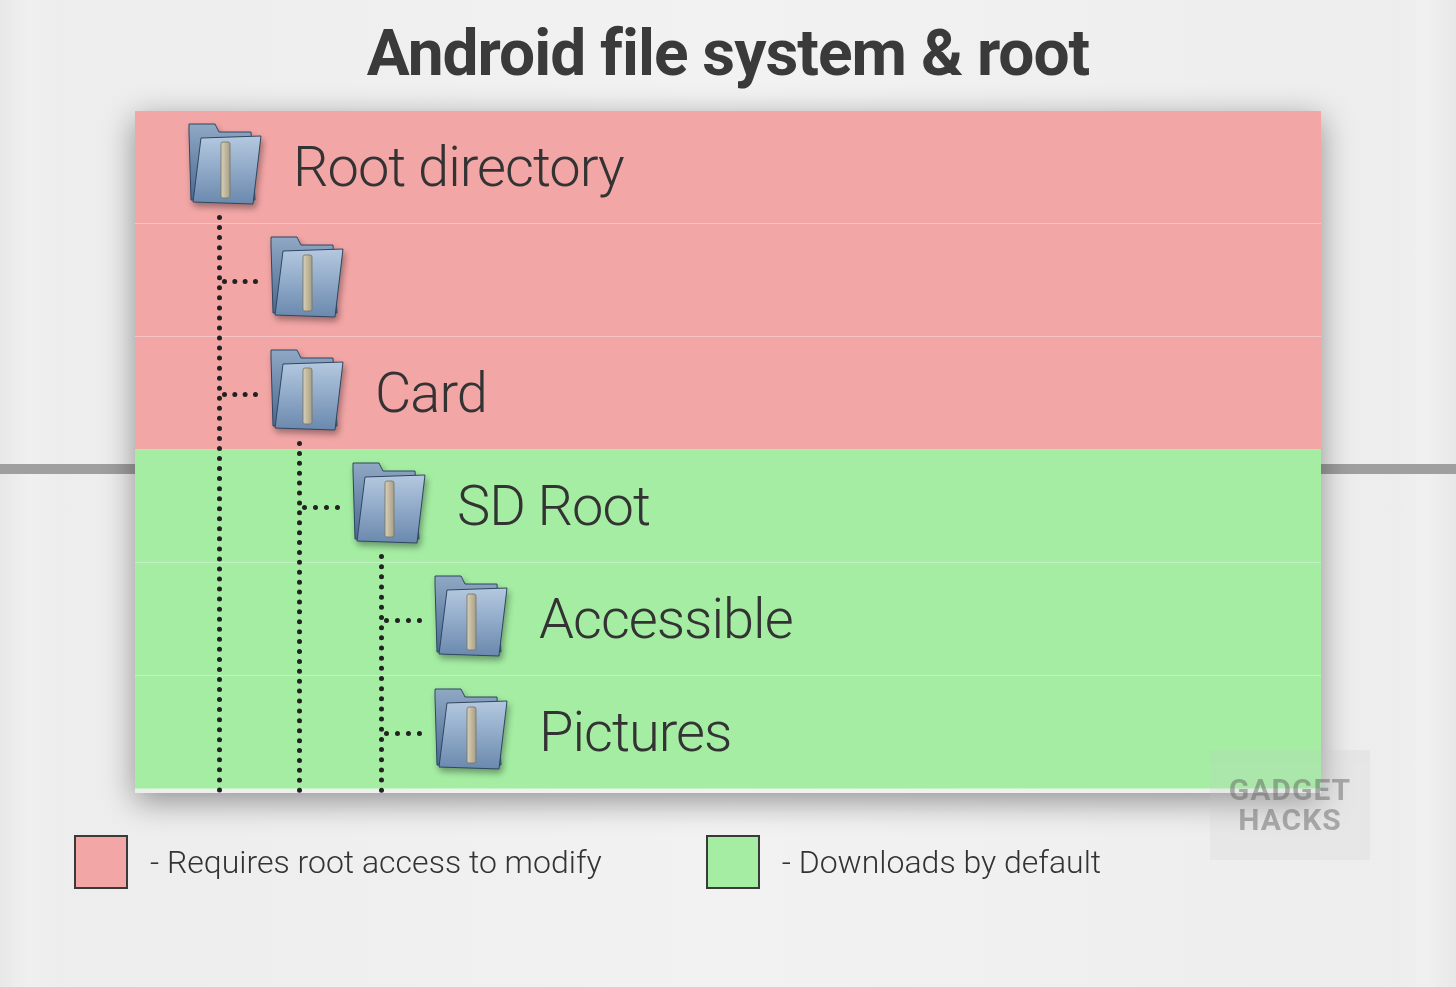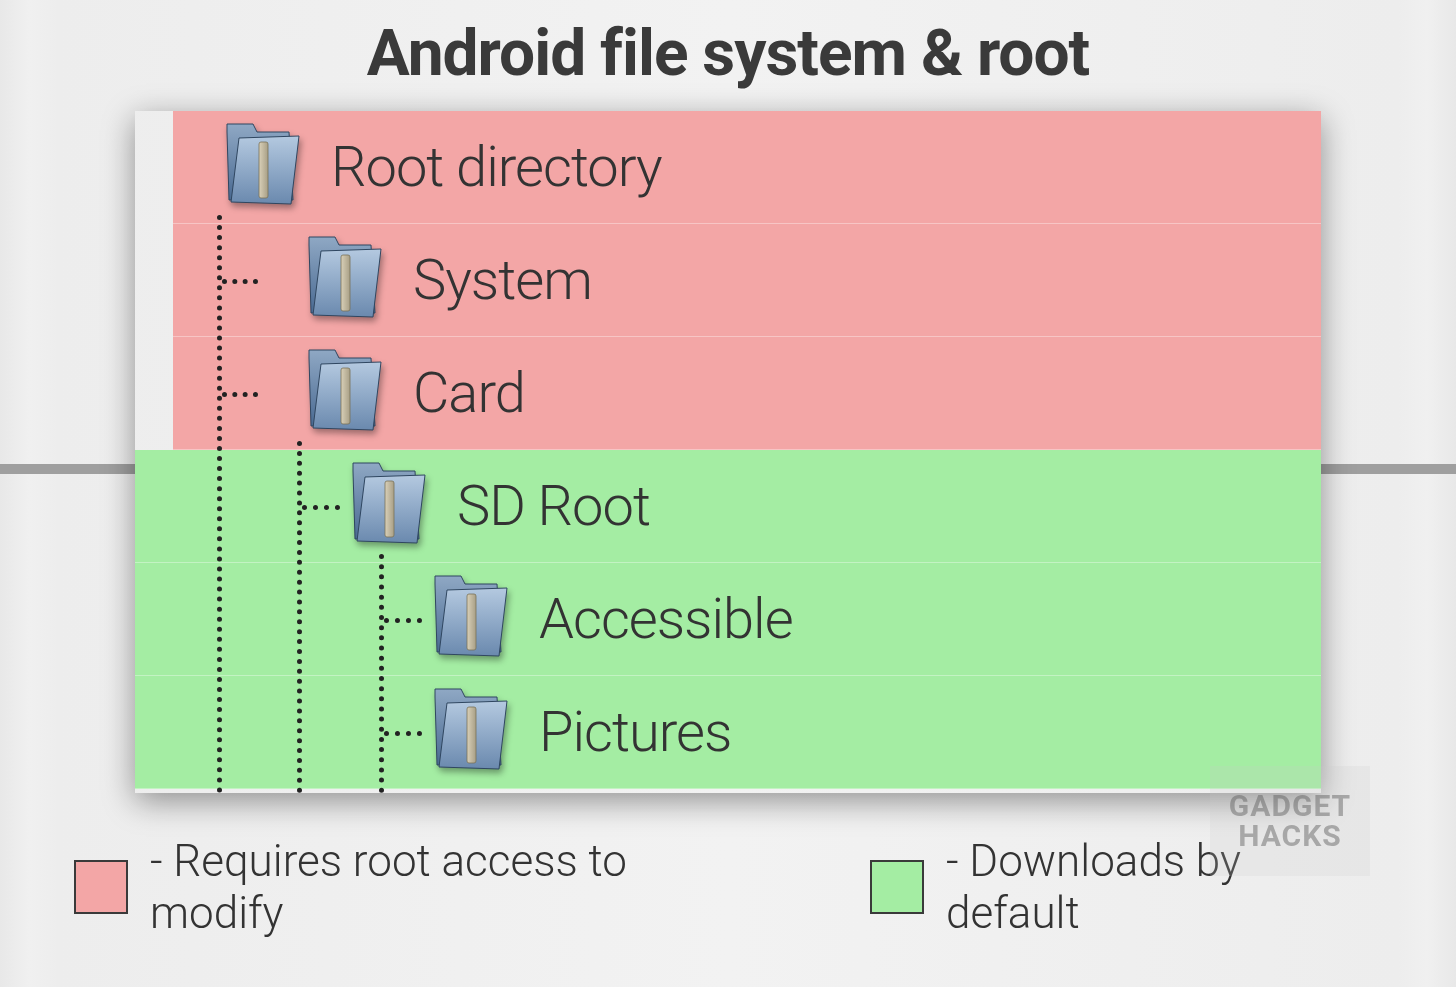--- a/index.html
+++ b/index.html
@@ -37,21 +37,21 @@
   z-index: 1;
   overflow: hidden;
 }
 .row {
   position: relative;
   height: 113px;
   border-bottom: 1px solid rgba(255,255,255,0.35);
   display: flex;
   align-items: center;
 }
-.row.pink { background: #f3a6a6; margin-left: 38px; }
+.row.pink { background: #f3a6a6; }
 .row.green { background: #a4eda3; }
 .row:last-child { border-bottom: none; height: 117px; }
 .label {
   font-size: 56px;
   color: #333;
   letter-spacing: -1px;
 }
 .folder-icon { flex-shrink: 0; filter: drop-shadow(2px 4px 3px rgba(0,0,0,0.35)); }
 .folder-icon svg { display: block; }
 
@@ -67,21 +67,21 @@
 
 
 .tree-lines { position: absolute; inset: 0; pointer-events: none; }
 .vline, .hline { position: absolute; }
 .vline { width: 0; border-left: 5px dotted #222; }
 .hline { height: 0; border-top: 5px dotted #222; }
 
 .watermark {
   position: absolute;
   right: 86px;
-  top: 766px;
+  top: 750px;
   width: 160px;
   height: 110px;
   background: rgba(200,200,200,0.35);
   color: #6f6f6f;
   font-weight: 700;
   font-size: 30px;
   line-height: 1;
   display: flex;
   flex-direction: column;
   align-items: center;
@@ -89,21 +89,21 @@
   z-index: 2;
   letter-spacing: 1px;
   opacity: 0.55;
 }
 .legend {
   display: flex;
   align-items: center;
   gap: 22px;
   margin-top: 42px;
   padding: 0 4px;
-  font-size: 44px;
+  font-size: 32px;
   color: #333;
 }
 .swatch {
   width: 54px;
   height: 54px;
   border: 2px solid #3a3a3a;
   flex-shrink: 0;
 }
 .swatch.pink { background: #f3a6a6; }
 .swatch.green { background: #a4eda3; }
@@ -163,21 +163,20 @@
     </linearGradient>
   </defs>
 
   <path d="M8 10 L8 2 L34 2 L38 10 L70 10 L74 78 L10 78 Z" fill="url(#fb)" stroke="#2f4660" stroke-width="1"></path>
 
   <path d="M20 16 L80 14 L72 82 L12 80 Z" fill="url(#ff)" stroke="#2f4660" stroke-width="1"></path>
 
   <rect x="40" y="20" width="9" height="56" rx="2" fill="url(#fl)" stroke="#7a7258" stroke-width="0.8"></rect>
 </svg>
       </span>
-    <span class="label">System</span>
   </div>
   <div class="row pink r1">
     <span class="folder-icon">
 <svg width="84" height="90" viewBox="0 0 84 90">
   <defs>
     <linearGradient id="fb" x1="0" y1="0" x2="0" y2="1">
       <stop offset="0" stop-color="#8fa8c4"></stop>
       <stop offset="1" stop-color="#4a6a92"></stop>
     </linearGradient>
     <linearGradient id="ff" x1="0" y1="0" x2="0" y2="1">

